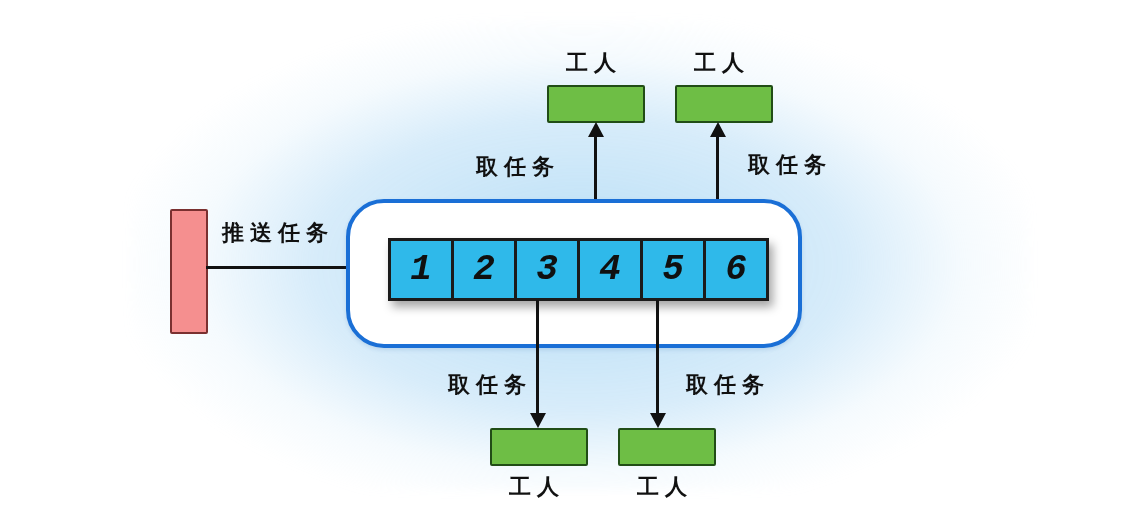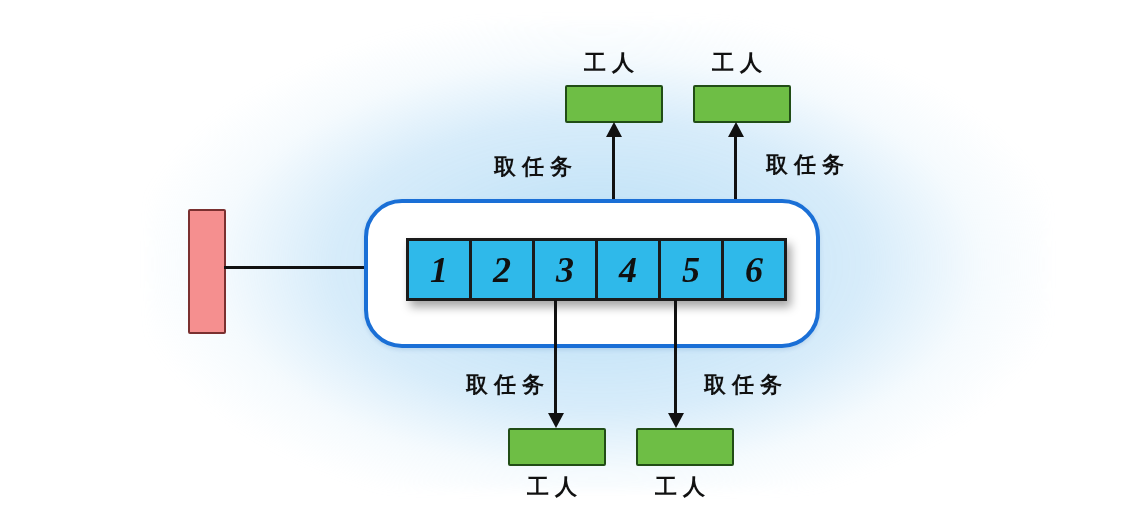--- a/index.html
+++ b/index.html
@@ -8,23 +8,22 @@
     --cell-fill:#2fb9ea;
     --worker-fill:#6ebe45;
     --arrow:#111111;
   }
   html,body{margin:0;padding:0;background:#ffffff;}
   .canvas{
     position:relative;
     width:1050px;height:511px;
     background:#ffffff;
     overflow:hidden;
-    font-family:Liberation Serif, serif;
+    font-family:Liberation Mono, monospace;
     color:#111;
-    margin-left:18px;
   }
   
   .glow{
     position:absolute;left:130px;top:20px;width:900px;height:470px;
     background:radial-gradient(ellipse at 50% 52%,
       rgba(125,195,238,0.55) 0%,
       rgba(150,205,242,0.38) 42%,
       rgba(200,230,248,0.18) 60%,
       rgba(255,255,255,0) 74%);
     filter:blur(5px);
@@ -101,20 +100,21 @@
   <div class="ah-up abs" style="left:710px;top:122px;"></div>
   <div class="vline abs" style="left:716px;top:134px;height:104px;"></div>
 
   <div class="label abs" style="left:476px;top:152px;">取任务</div>
   <div class="label abs" style="left:748px;top:150px;">取任务</div>
 
   <div class="producer abs"></div>
 
   <div class="hline abs" style="left:206px;top:266px;width:170px;"></div>
   <div class="ah-right abs" style="left:374px;top:260px;"></div>
+  <div class="label abs" style="left:222px;top:218px;">推送任务</div>
 
   <div class="queue abs"></div>
 
   <div class="cells abs">
     <div class="cell">
         <span class="num">1</span>
       </div>
     <div class="cell">
         <span class="num">2</span>
       </div>

